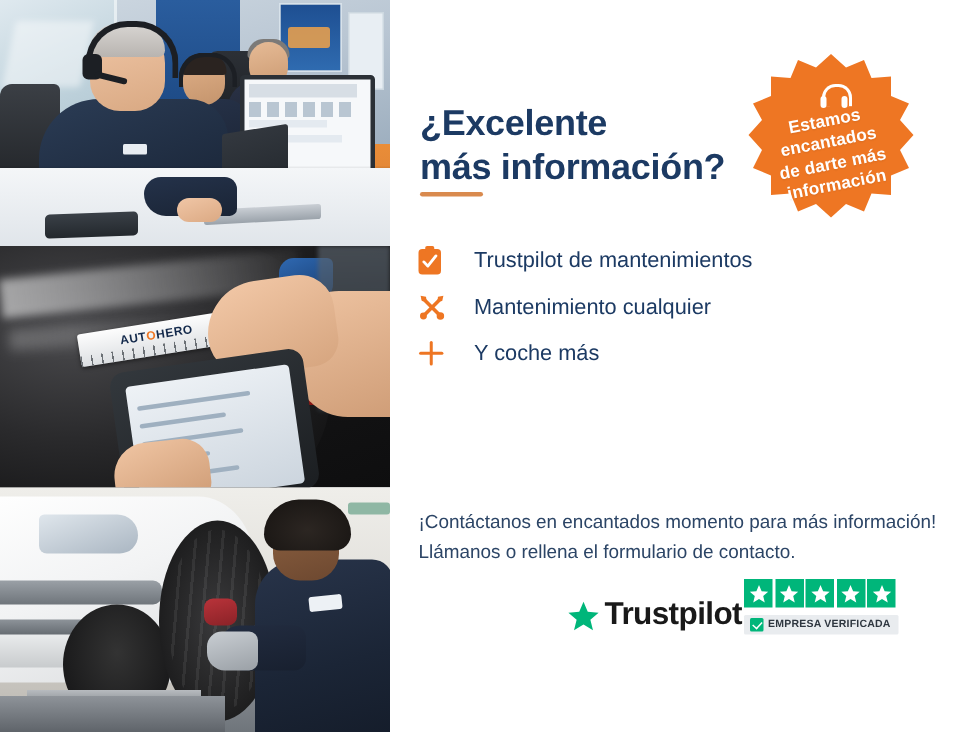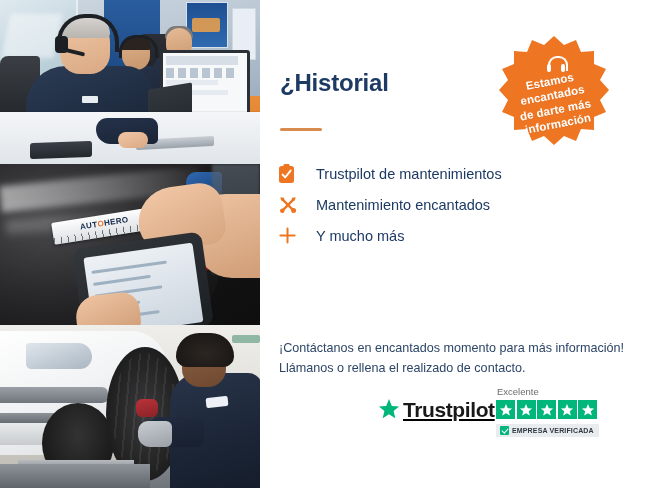--- a/index.html
+++ b/index.html
@@ -519,22 +519,21 @@
     position: absolute;
     left: 118px;
     top: 386px;
     width: 250px;
     height: 60px;
   }
   .tp-logo {
     position: absolute;
     left: 0; top: 12px;
     display: flex;
-    align-items: flex-start;
-    text-decoration: underline;
+    align-items: flex-end;
   }
   .tp-star-logo { width: 22px; height: 22px; }
   .tp-word {
     font-size: 21px;
     font-weight: bold;
     color: #191919;
     letter-spacing: -.4px;
     margin-left: 3px;
   }
   .tp-right {
@@ -699,21 +698,22 @@
       <div class="p3-mech-badge"></div>
       <div class="p3-mech-arm"></div>
       <div class="p3-glove2"></div>
       <div class="p3-glove"></div>
     </div>
   </div>
 
   <div class="content">
 
     <h1 class="heading">
-      <span>¿Historial</span><br>
+      <span>¿Excelente</span><br>
+      <span>más información?</span>
     </h1>
     <div class="heading-rule"></div>
 
     <div class="badge">
       <svg viewBox="0 0 116 116" aria-hidden="true">
         <path d="M58 2 L68 11 L80 6 L85 18 L98 17 L98 30 L110 35 L104 46 L113 56 L104 66 L110 78 L98 83 L98 96 L85 95 L80 107 L68 102 L58 111 L48 102 L36 107 L31 95 L18 96 L18 83 L6 78 L12 66 L3 56 L12 46 L6 35 L18 30 L18 17 L31 18 L36 6 L48 11 Z" fill="#ee7623"></path>
       </svg>
       <div class="badge-headset">
         <div class="arc"></div>
           <div class="cup-l"></div>
@@ -746,53 +746,52 @@
             <g stroke="#ee7623" stroke-width="2.4" stroke-linecap="round" fill="none">
               <path d="M4.2 4.2 L15.2 15.2"></path>
               <path d="M15.6 4.4 L4.6 15.4"></path>
             </g>
             <path d="M2.4 2.2 l3.6 .6 .5 3.4 -3.3 -.6 z" fill="#ee7623"></path>
             <path d="M17.6 2.2 l-3.6 .6 -.5 3.4 3.3 -.6 z" fill="#ee7623"></path>
             <circle cx="15.6" cy="15.6" r="2.5" fill="#ee7623"></circle>
             <circle cx="4.3" cy="15.7" r="2.3" fill="#ee7623"></circle>
           </svg>
         </span>
-        <span class="feature-label">Mantenimiento encantados</span>
+        <span class="feature-label">Mantenimiento cualquier</span>
       </div>
 
 
 
       <div class="feature">
         <span class="feature-icon">
           <svg width="19" height="19" viewBox="0 0 19 19" aria-hidden="true">
             <g stroke="#ee7623" stroke-width="2" stroke-linecap="round">
               <path d="M9.5 2.4 V16.6"></path>
               <path d="M2.4 9.5 H16.6"></path>
             </g>
           </svg>
         </span>
-        <span class="feature-label">Y mucho más</span>
+        <span class="feature-label">Y coche más</span>
       </div>
     </div>
 
     <p class="contact">
       <span>¡Contáctanos en encantados momento para más información!</span><br>
-      <span>Llámanos o rellena el realizado de contacto.</span>
+      <span>Llámanos o rellena el formulario de contacto.</span>
     </p>
 
     <div class="tp">
       <div class="tp-logo">
         <svg class="tp-star-logo" viewBox="0 0 24 24" aria-hidden="true">
           <path d="M12 1.2 L15.1 8.6 L23 9.2 L17 14.3 L18.9 22 L12 17.8 L5.1 22 L7 14.3 L1 9.2 L8.9 8.6 Z" fill="#00b67a"></path>
         </svg>
         <span class="tp-word">Trustpilot</span>
       </div>
 
       <div class="tp-right">
-        <div class="tp-excelente">Excelente</div>
         <div class="tp-stars">
           <span class="tp-star-box">
               <svg viewBox="0 0 24 24">
                 <path d="M12 1.8 L15 8.8 L22.5 9.4 L16.8 14.2 L18.6 21.6 L12 17.6 L5.4 21.6 L7.2 14.2 L1.5 9.4 L9 8.8 Z" fill="#fff"></path>
               </svg>
             </span>
           <span class="tp-star-box">
               <svg viewBox="0 0 24 24">
                 <path d="M12 1.8 L15 8.8 L22.5 9.4 L16.8 14.2 L18.6 21.6 L12 17.6 L5.4 21.6 L7.2 14.2 L1.5 9.4 L9 8.8 Z" fill="#fff"></path>
               </svg>

